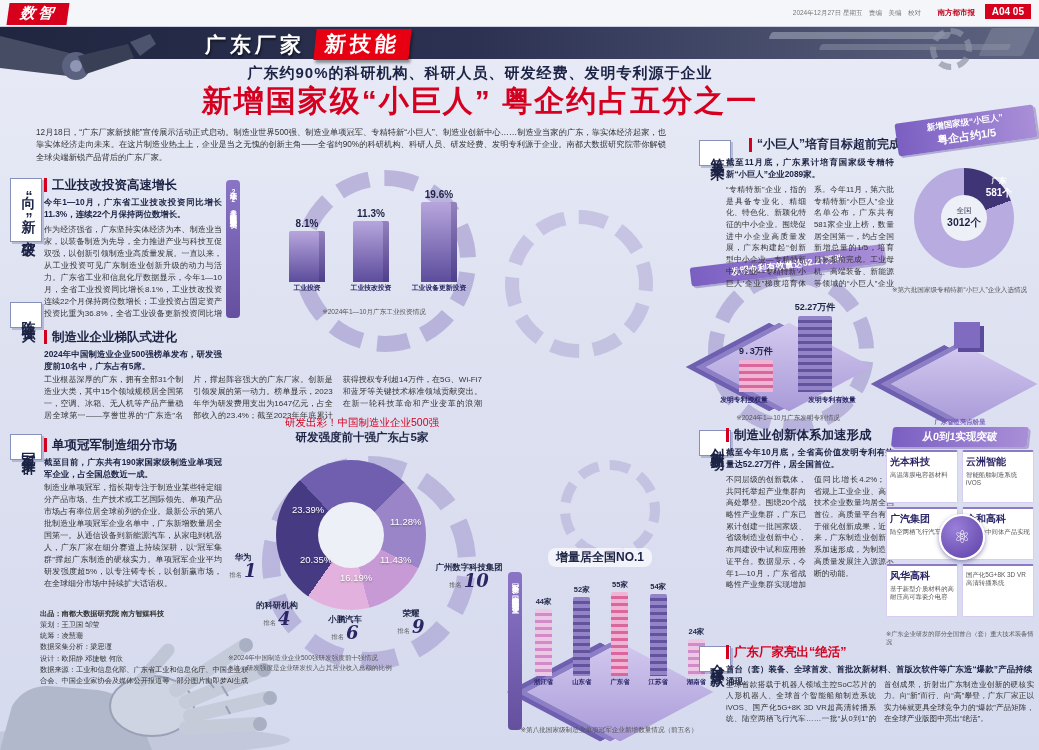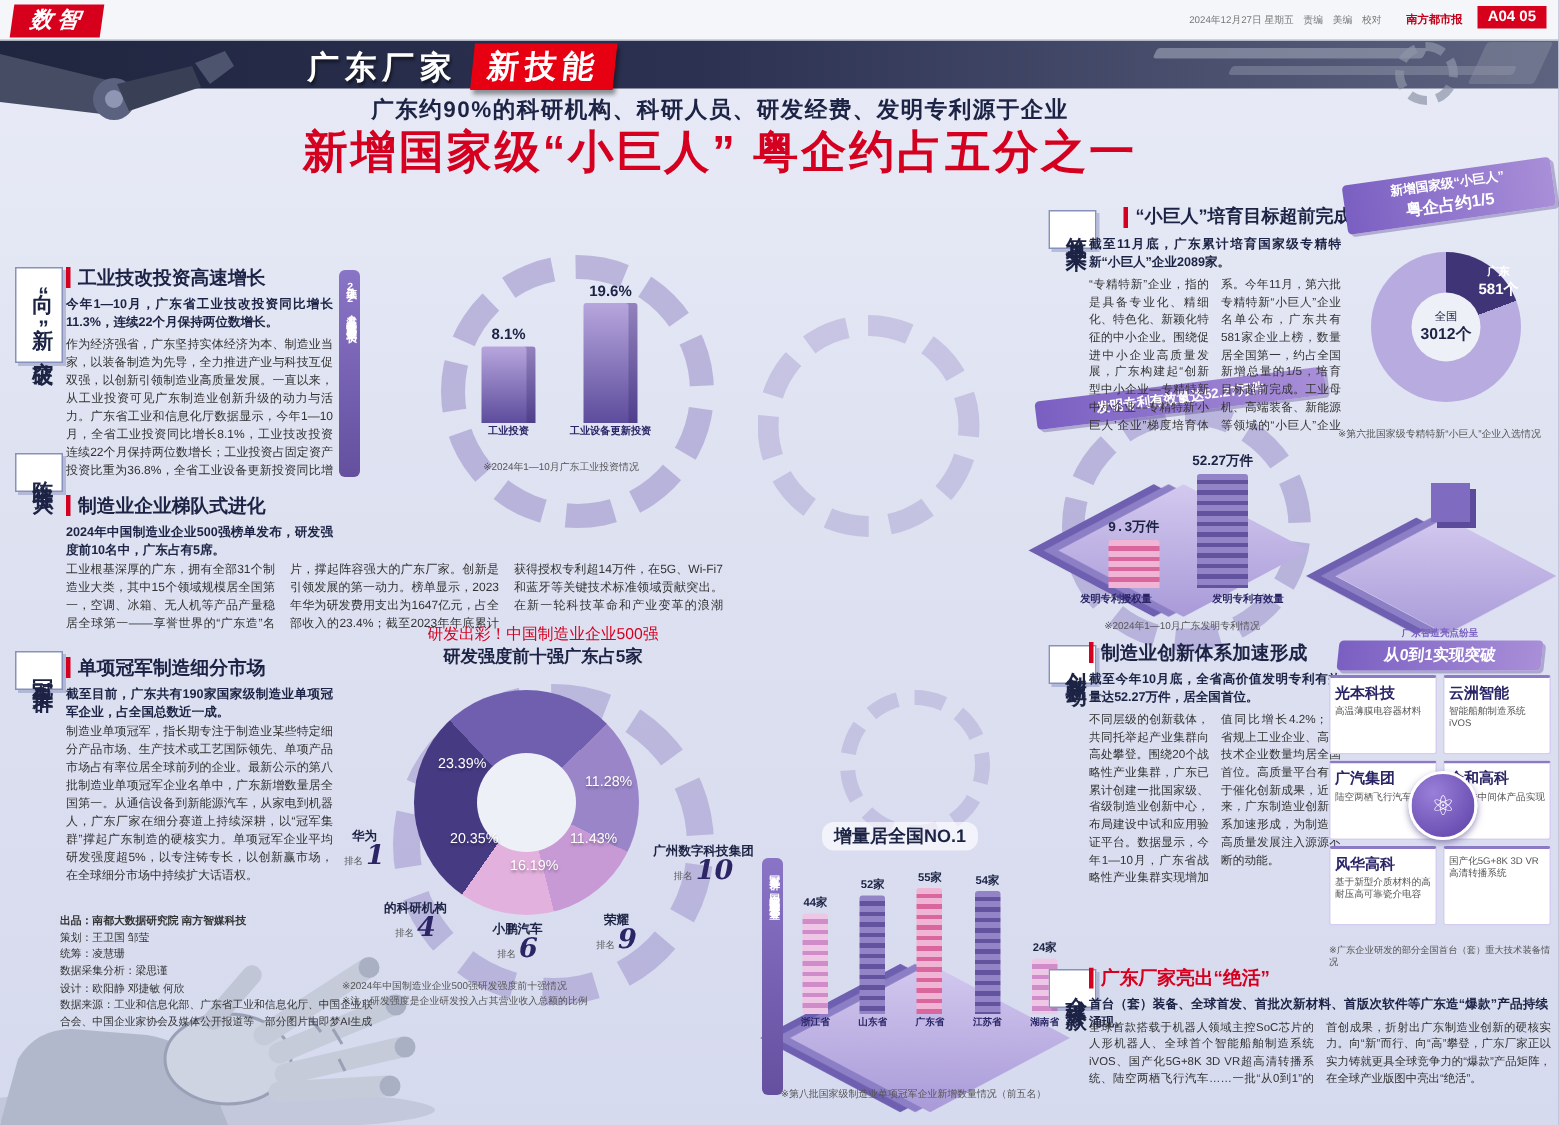--- a/index.html
+++ b/index.html
@@ -118,37 +118,43 @@
   <svg class="abs" style="left:0;top:28px;z-index:3;" width="160" height="92" viewBox="0 0 160 92">
     <path d="M0 8 L74 26 L68 48 L0 40 Z" fill="#454c63"></path>
     <circle cx="76" cy="38" r="14" fill="#5a6280"></circle>
     <circle cx="76" cy="38" r="6" fill="#8e96b4"></circle>
     <path d="M78 28 L128 16 L134 30 L86 46 Z" fill="#394056"></path>
     <path d="M130 14 L150 6 L156 16 L140 28 Z" fill="#4c546e"></path>
   </svg>
 
   <div class="kicker">广东约90%的科研机构、科研人员、研发经费、发明专利源于企业</div>
   <div class="main-title">新增国家级“小巨人” 粤企约占五分之一</div>
+  <div class="intro">12月18日，“广东厂家新技能”宣传展示活动正式启动。制造业世界500强、制造业单项冠军、专精特新“小巨人”、制造业创新中心……制造业当家的广东，靠实体经济起家，也靠实体经济走向未来。在这片制造业热土上，企业是当之无愧的创新主角——全省约90%的科研机构、科研人员、研发经费、发明专利源于企业。南都大数据研究院带你解锁全球尖端新锐产品背后的广东厂家。</div>
 
   <div class="gear" style="left:505px;top:210px;width:120px;height:120px;border-width:14px;opacity:.3;"></div>
   <div class="gear" style="left:560px;top:460px;width:80px;height:80px;border-width:10px;opacity:.28;"></div>
 
   <div class="vtag" style="left:10px;top:178px;">向“新”突破</div>
   <div class="stitle" style="left:44px;top:178px;width:180px;">工业技改投资高速增长</div>
   <div class="lead" style="left:44px;top:196px;width:178px;">今年1—10月，广东省工业技改投资同比增长11.3%，连续22个月保持两位数增长。</div>
   <div class="btxt" style="left:44px;top:224px;width:178px;height:96px;overflow:hidden;">作为经济强省，广东坚持实体经济为本、制造业当家，以装备制造为先导，全力推进产业与科技互促双强，以创新引领制造业高质量发展。一直以来，从工业投资可见广东制造业创新升级的动力与活力。广东省工业和信息化厅数据显示，今年1—10月，全省工业投资同比增长8.1%，工业技改投资连续22个月保持两位数增长；工业投资占固定资产投资比重为36.8%，全省工业设备更新投资同比增长19.6%。</div>
 
   <div class="abs" style="left:224px;top:174px;width:260px;height:150px;z-index:3;">
     <div class="gear" style="left:70px;top:-4px;width:150px;height:150px;border-width:16px;opacity:.45;"></div>
     <div class="vribbon" style="left:2px;top:6px;height:126px;font-size:7px;padding:6px 2px;">连续22个月工业技改投资两位数增长</div>
     <div class="barsrow" style="left:46px;top:14px;width:210px;height:104px;gap:12px;">
       <div class="bargroup">
         <div class="bval" style="font-size:10px;">8.1%</div>
         <div class="bar grad" style="width: 36px; height: 51px;"></div>
         <div class="bcat" style="font-size:6.8px;width:52px;">工业投资</div>
+      </div>
+      <div class="bargroup">
+        <div class="bval" style="font-size:10px;">11.3%</div>
+        <div class="bar grad" style="width: 36px; height: 61px;"></div>
+        <div class="bcat" style="font-size:6.8px;width:52px;">工业技改投资</div>
       </div>
       <div class="bargroup">
         <div class="bval" style="font-size:10px;">19.6%</div>
         <div class="bar grad" style="width: 36px; height: 80px;"></div>
         <div class="bcat" style="font-size:6.8px;width:60px;">工业设备更新投资</div>
       </div>
     </div>
     <div class="note" style="left:50px;top:134px;width:200px;text-align:center;">※2024年1—10月广东工业投资情况</div>
   </div>
 

